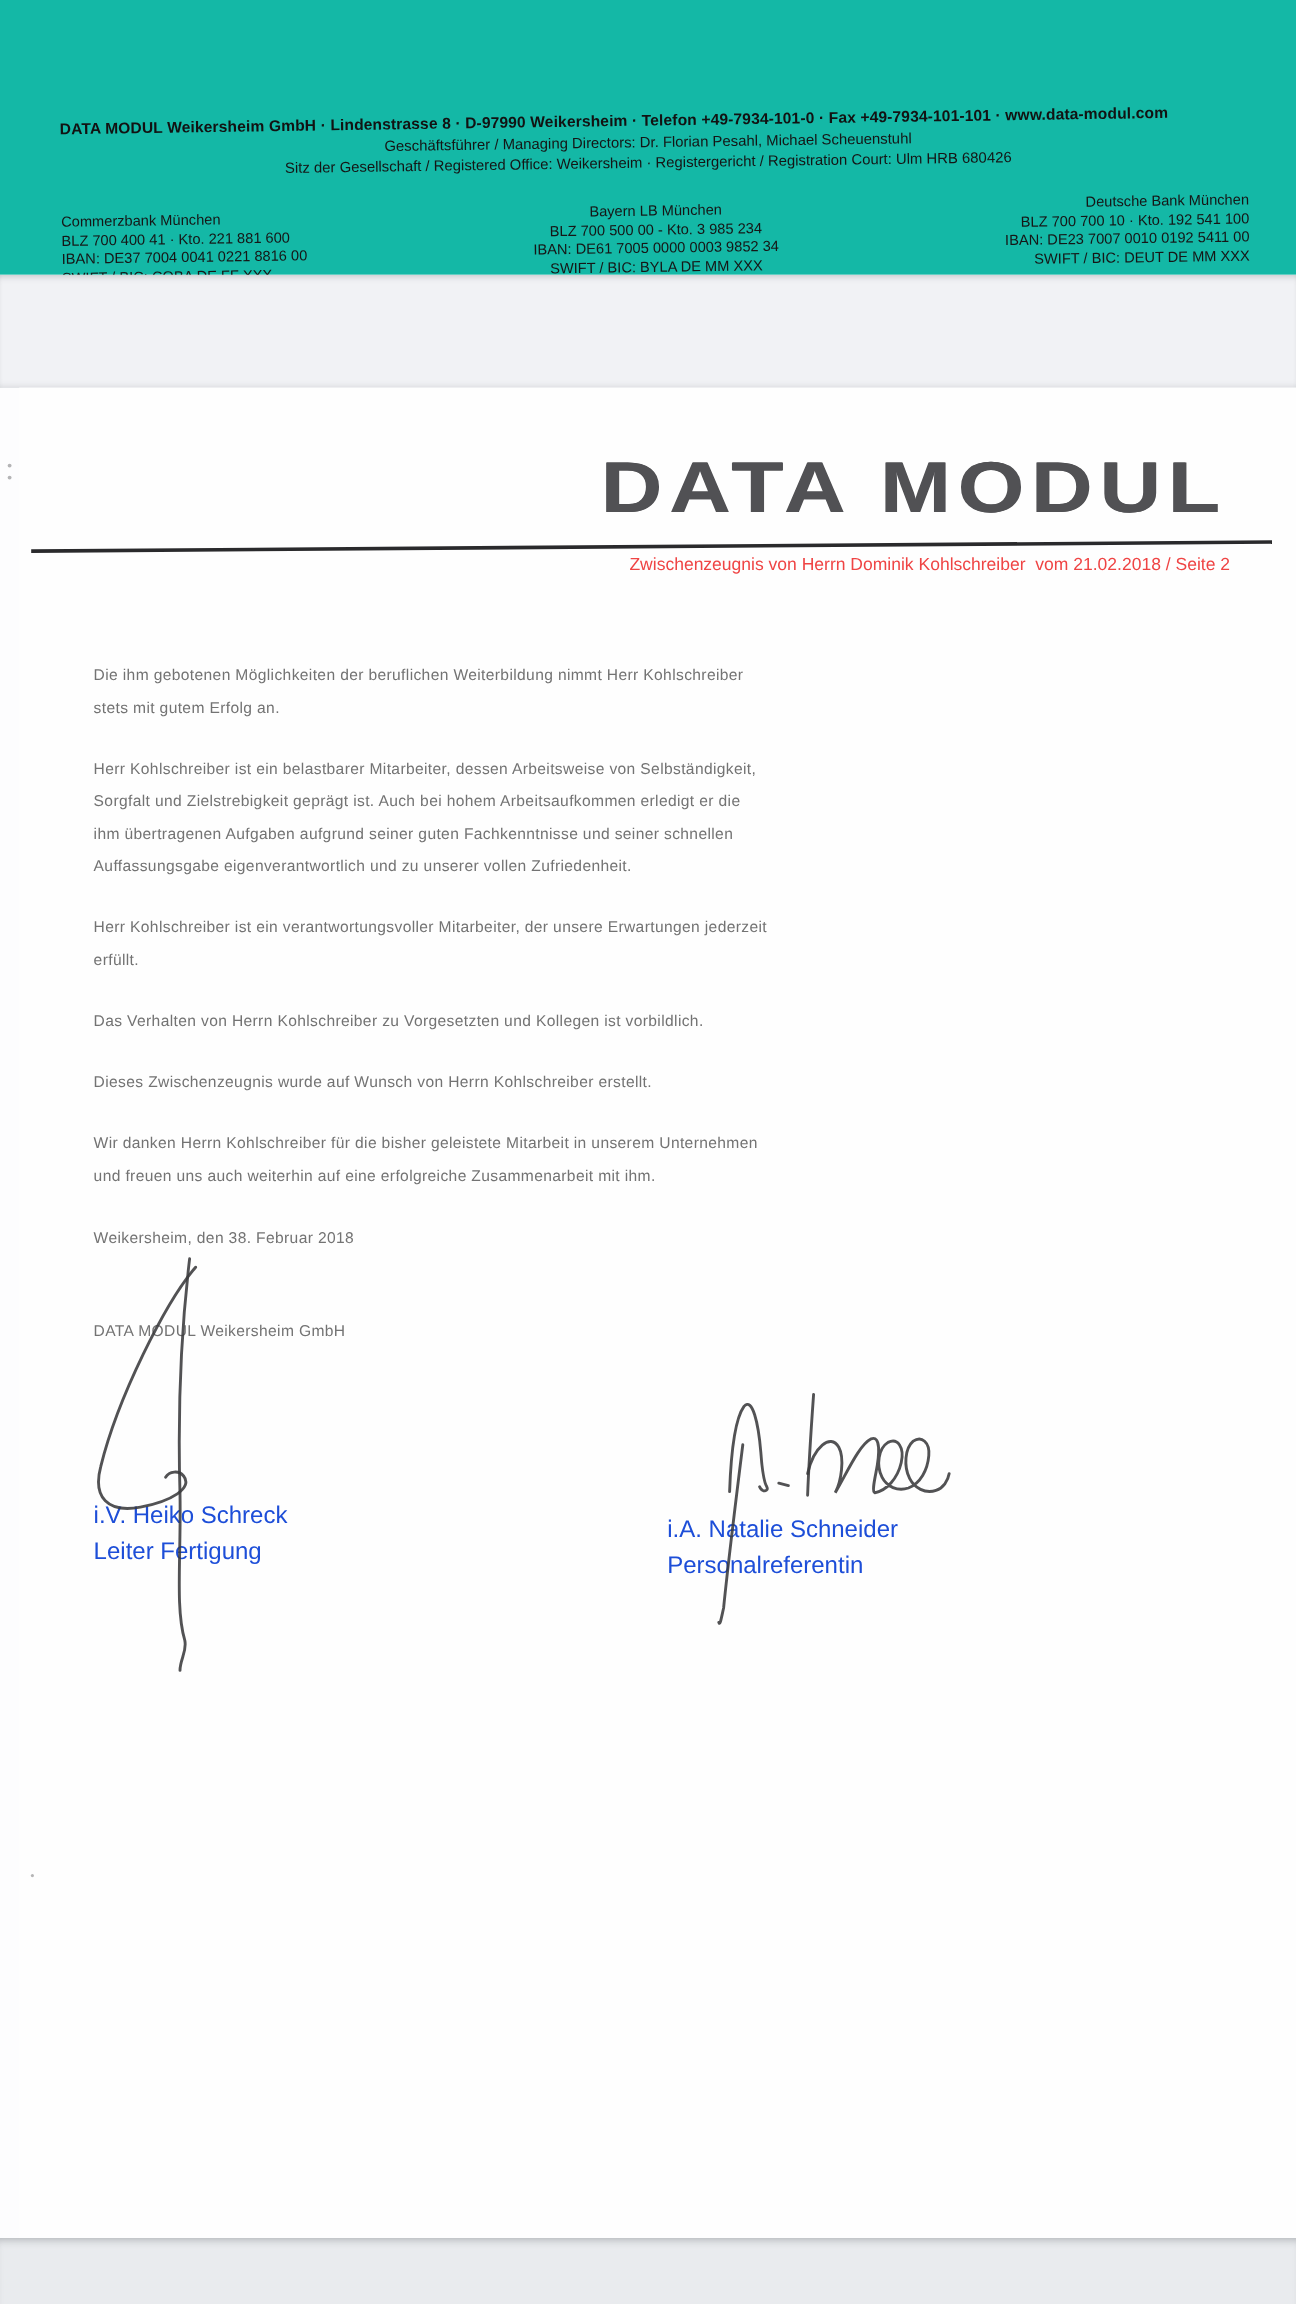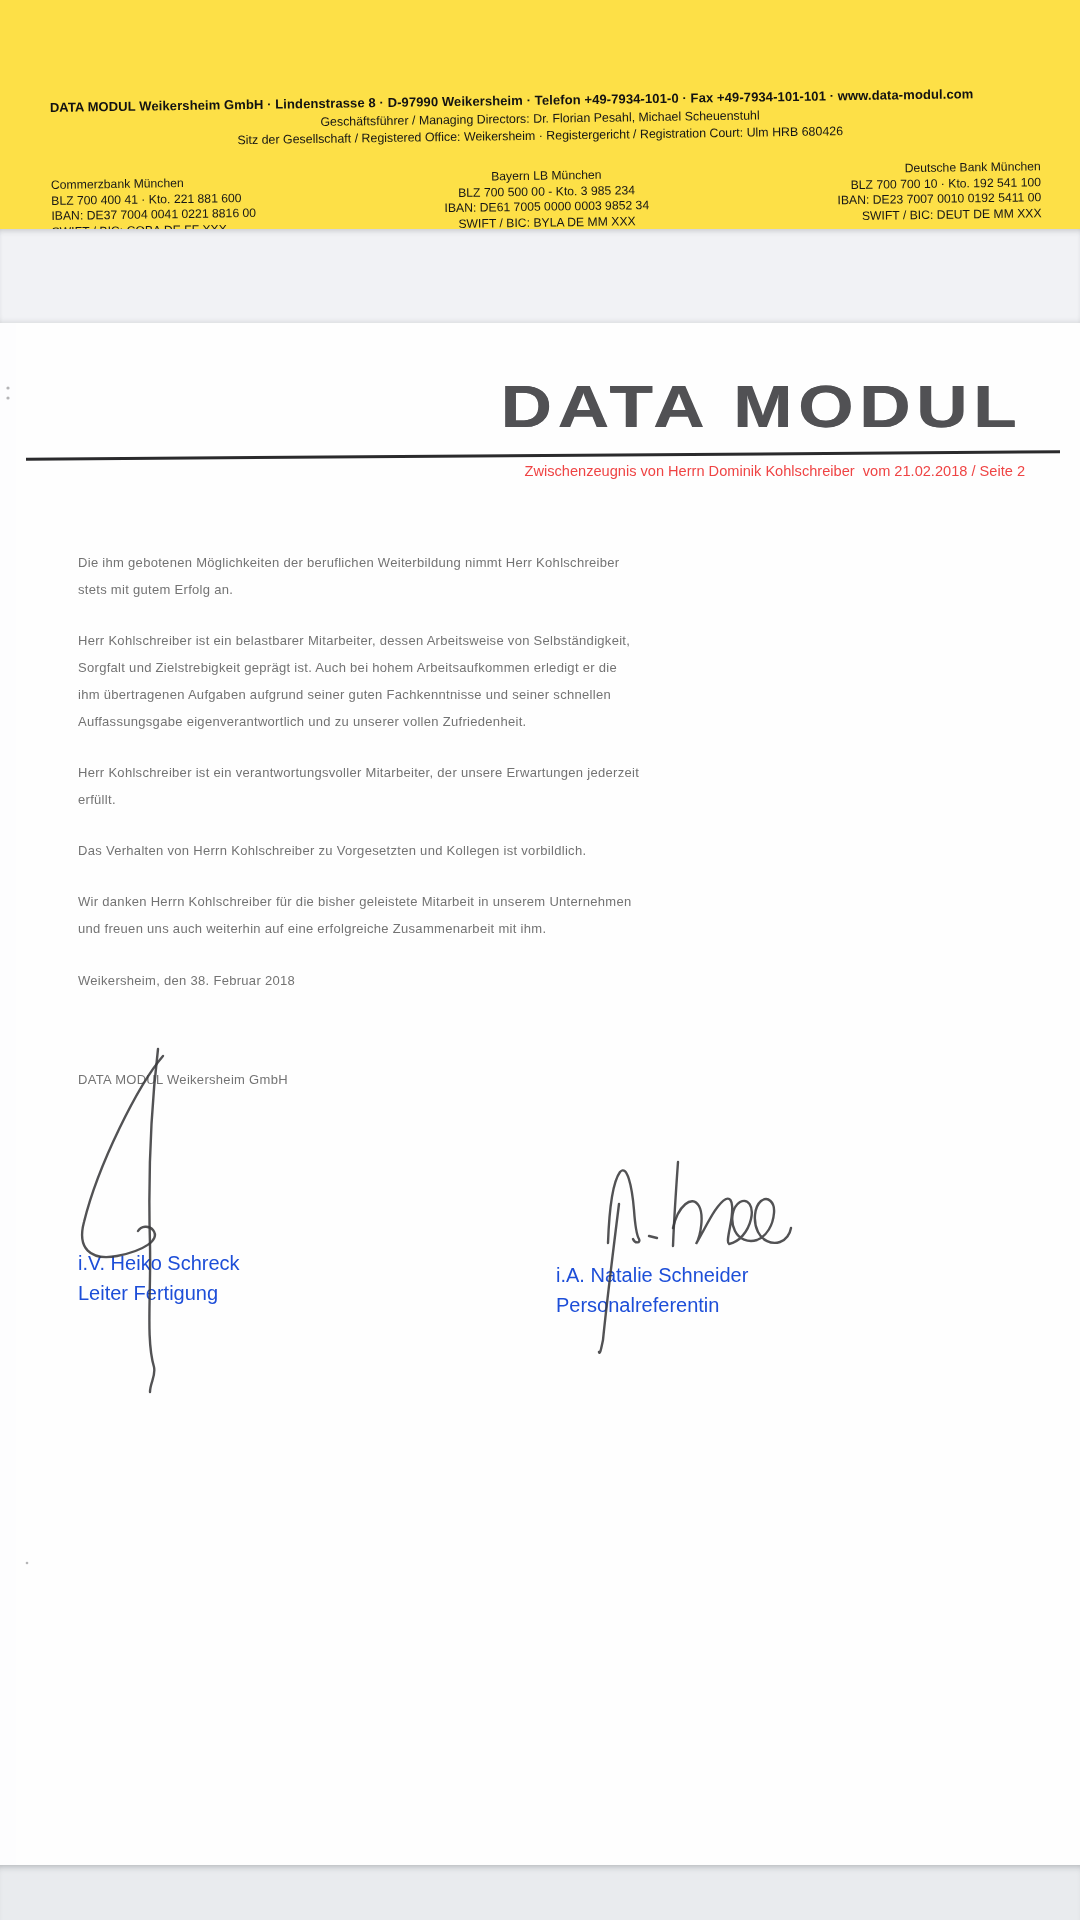--- a/index.html
+++ b/index.html
@@ -1,20 +1,20 @@
 <!DOCTYPE html>
 <html><head>
 <meta charset="utf-8">
 <style>
   html,body{margin:0;padding:0;}
   body{width:1080px;height:1920px;background:#f1f2f5;font-family:"Liberation Sans",sans-serif;color:#1f1f21;}
   .screen{position:relative;width:1080px;height:1920px;overflow:hidden;background:#fdfdfe;}
 
   
-  .prev-page{position:absolute;top:0;left:0;width:1080px;height:229px;background:#fde047;}
+  .prev-page{position:absolute;top:0;left:0;width:1080px;height:229px;background:#14b8a6;}
   .prev-rot{position:absolute;inset:0;transform:rotate(-0.85deg);transform-origin:45px 120px;}
   .hdr1{position:absolute;left:50px;top:100px;font-size:13px;font-weight:bold;white-space:nowrap;letter-spacing:.1px;color:#121212;}
   .hdr2{position:absolute;left:0;right:0;top:119px;text-align:center;font-size:12.4px;color:#151515;}
   .hdr3{position:absolute;left:0;right:0;top:136px;text-align:center;font-size:12.4px;color:#151515;}
   .banks{position:absolute;left:50px;right:40px;top:178px;display:flex;justify-content:space-between;font-size:12.2px;line-height:15.6px;color:#161616;}
   .bank div{white-space:nowrap;}
   .bank.mid{text-align:center;margin-top:-2px;}
   .bank.right{text-align:right;margin-top:-4px;}
 
   
@@ -27,21 +27,21 @@
   .page2{position:absolute;left:16px;top:323px;width:1080px;height:1542px;background:#fefefe;}
   .logo{position:absolute;top:49px;right:74px;font-size:60px;font-weight:bold;letter-spacing:5px;
     color:#515154;transform:scaleX(1.18);transform-origin:100% 50%;white-space:nowrap;
     text-shadow:.6px 0 0 currentColor;}
   .rule{position:absolute;left:10px;top:131px;width:1034px;height:2.6px;background:#2a2a2c;transform:rotate(-0.42deg);}
   .subject{position:absolute;top:140px;right:71px;font-size:14.6px;white-space:pre;color:#ef4444;}
 
   .body-block{position:absolute;left:62px;top:226px;width:956px;font-size:13px;line-height:27px;letter-spacing:.3px;color:#737373;}
   .body-block p{margin:0 0 24px 0;white-space:pre-line;}
   .date-line{margin-top:25px;}
-  .company-line{margin-top:72px;}
+  .company-line{margin-top:50px;}
 
   .sig-names{position:absolute;font-size:20px;line-height:29.5px;color:#1d4ed8;}
   .sig-left{left:62px;top:926px;}
   .sig-right{left:540px;top:922px;margin-top:16px;}
 
   .sig-overlay{position:absolute;inset:0;pointer-events:none;}
   .sig-overlay path{fill:none;stroke:#3a3a3c;stroke-width:2.4;stroke-linecap:round;opacity:.88;}
   .sig-overlay .speck{fill:#6b6b6e;stroke:none;opacity:.5;}
 </style>
 </head>
@@ -87,20 +87,21 @@
     <div class="body-block">
       <p>Die ihm gebotenen Möglichkeiten der beruflichen Weiterbildung nimmt Herr Kohlschreiber
 stets mit gutem Erfolg an.</p>
       <p>Herr Kohlschreiber ist ein belastbarer Mitarbeiter, dessen Arbeitsweise von Selbständigkeit,
 Sorgfalt und Zielstrebigkeit geprägt ist. Auch bei hohem Arbeitsaufkommen erledigt er die
 ihm übertragenen Aufgaben aufgrund seiner guten Fachkenntnisse und seiner schnellen
 Auffassungsgabe eigenverantwortlich und zu unserer vollen Zufriedenheit.</p>
       <p>Herr Kohlschreiber ist ein verantwortungsvoller Mitarbeiter, der unsere Erwartungen jederzeit
 erfüllt.</p>
       <p>Das Verhalten von Herrn Kohlschreiber zu Vorgesetzten und Kollegen ist vorbildlich.</p>
+      <p>Dieses Zwischenzeugnis wurde auf Wunsch von Herrn Kohlschreiber erstellt.</p>
       <p>Wir danken Herrn Kohlschreiber für die bisher geleistete Mitarbeit in unserem Unternehmen
 und freuen uns auch weiterhin auf eine erfolgreiche Zusammenarbeit mit ihm.</p>
       <div class="date-line">Weikersheim, den 38. Februar 2018</div>
       <div class="company-line">DATA MODUL Weikersheim GmbH</div>
     </div>
 
     <div class="sig-names sig-left">
       <div>i.V. Heiko Schreck</div>
       <div>Leiter Fertigung</div>
     </div>

